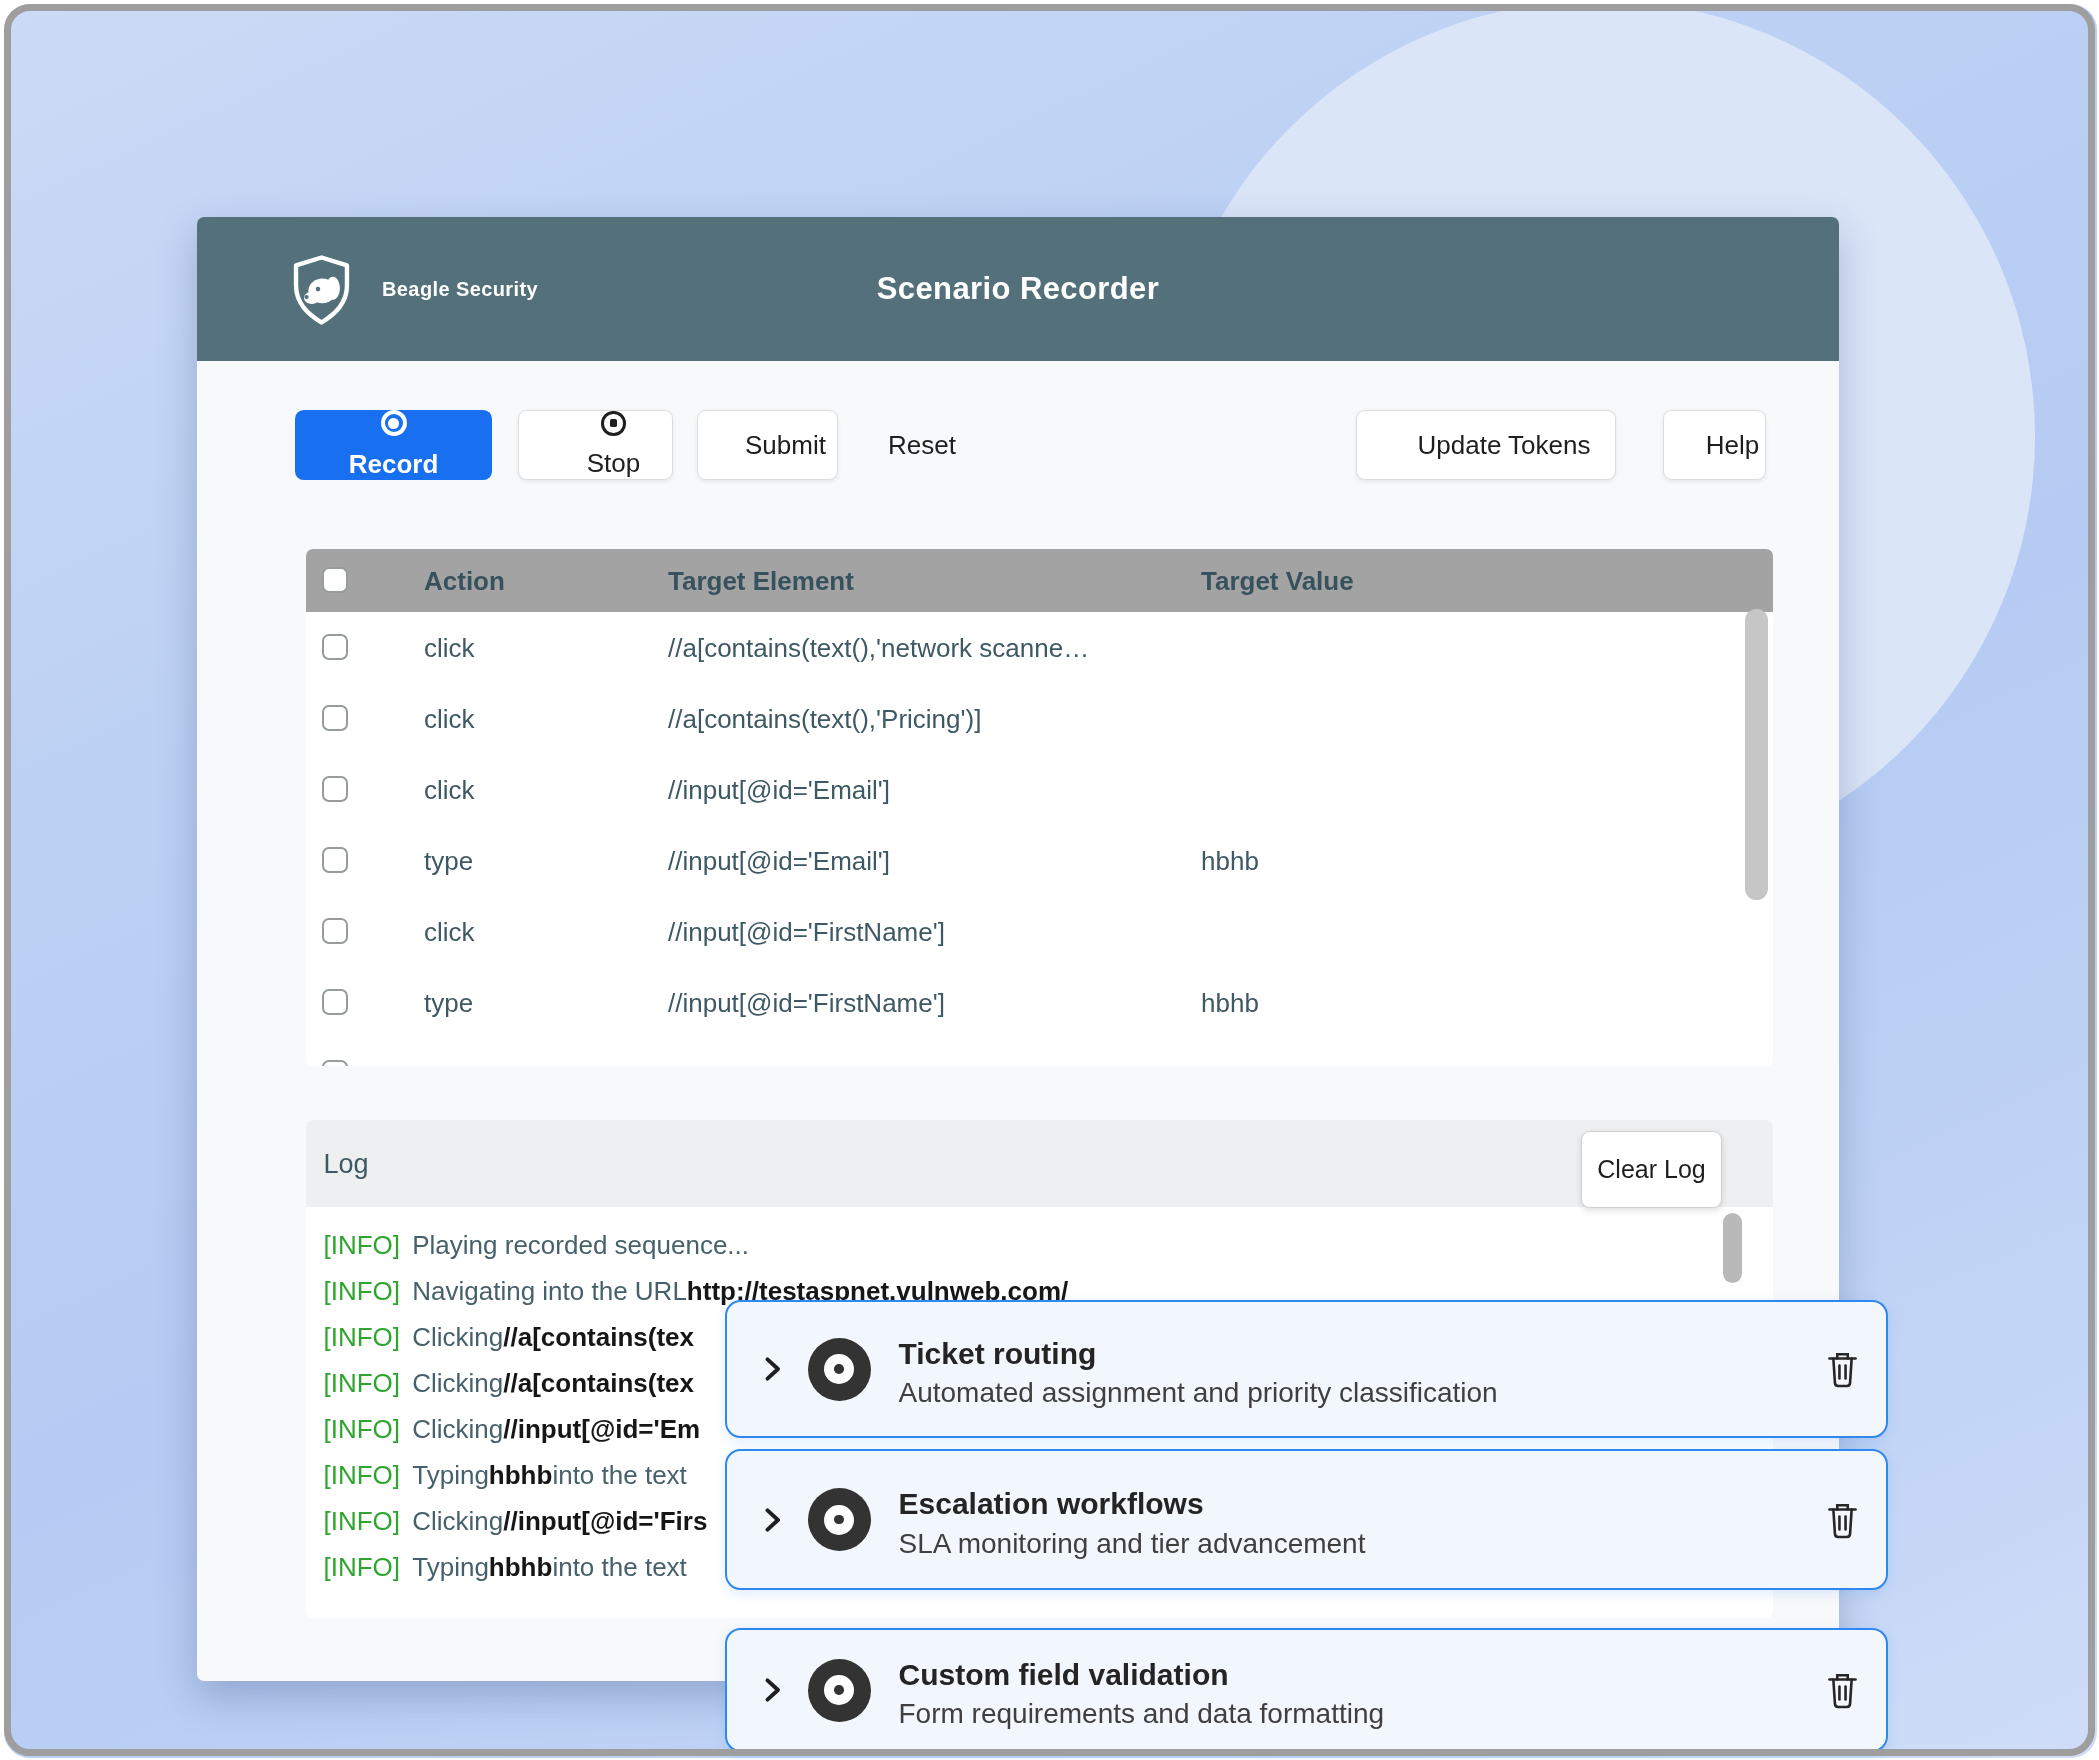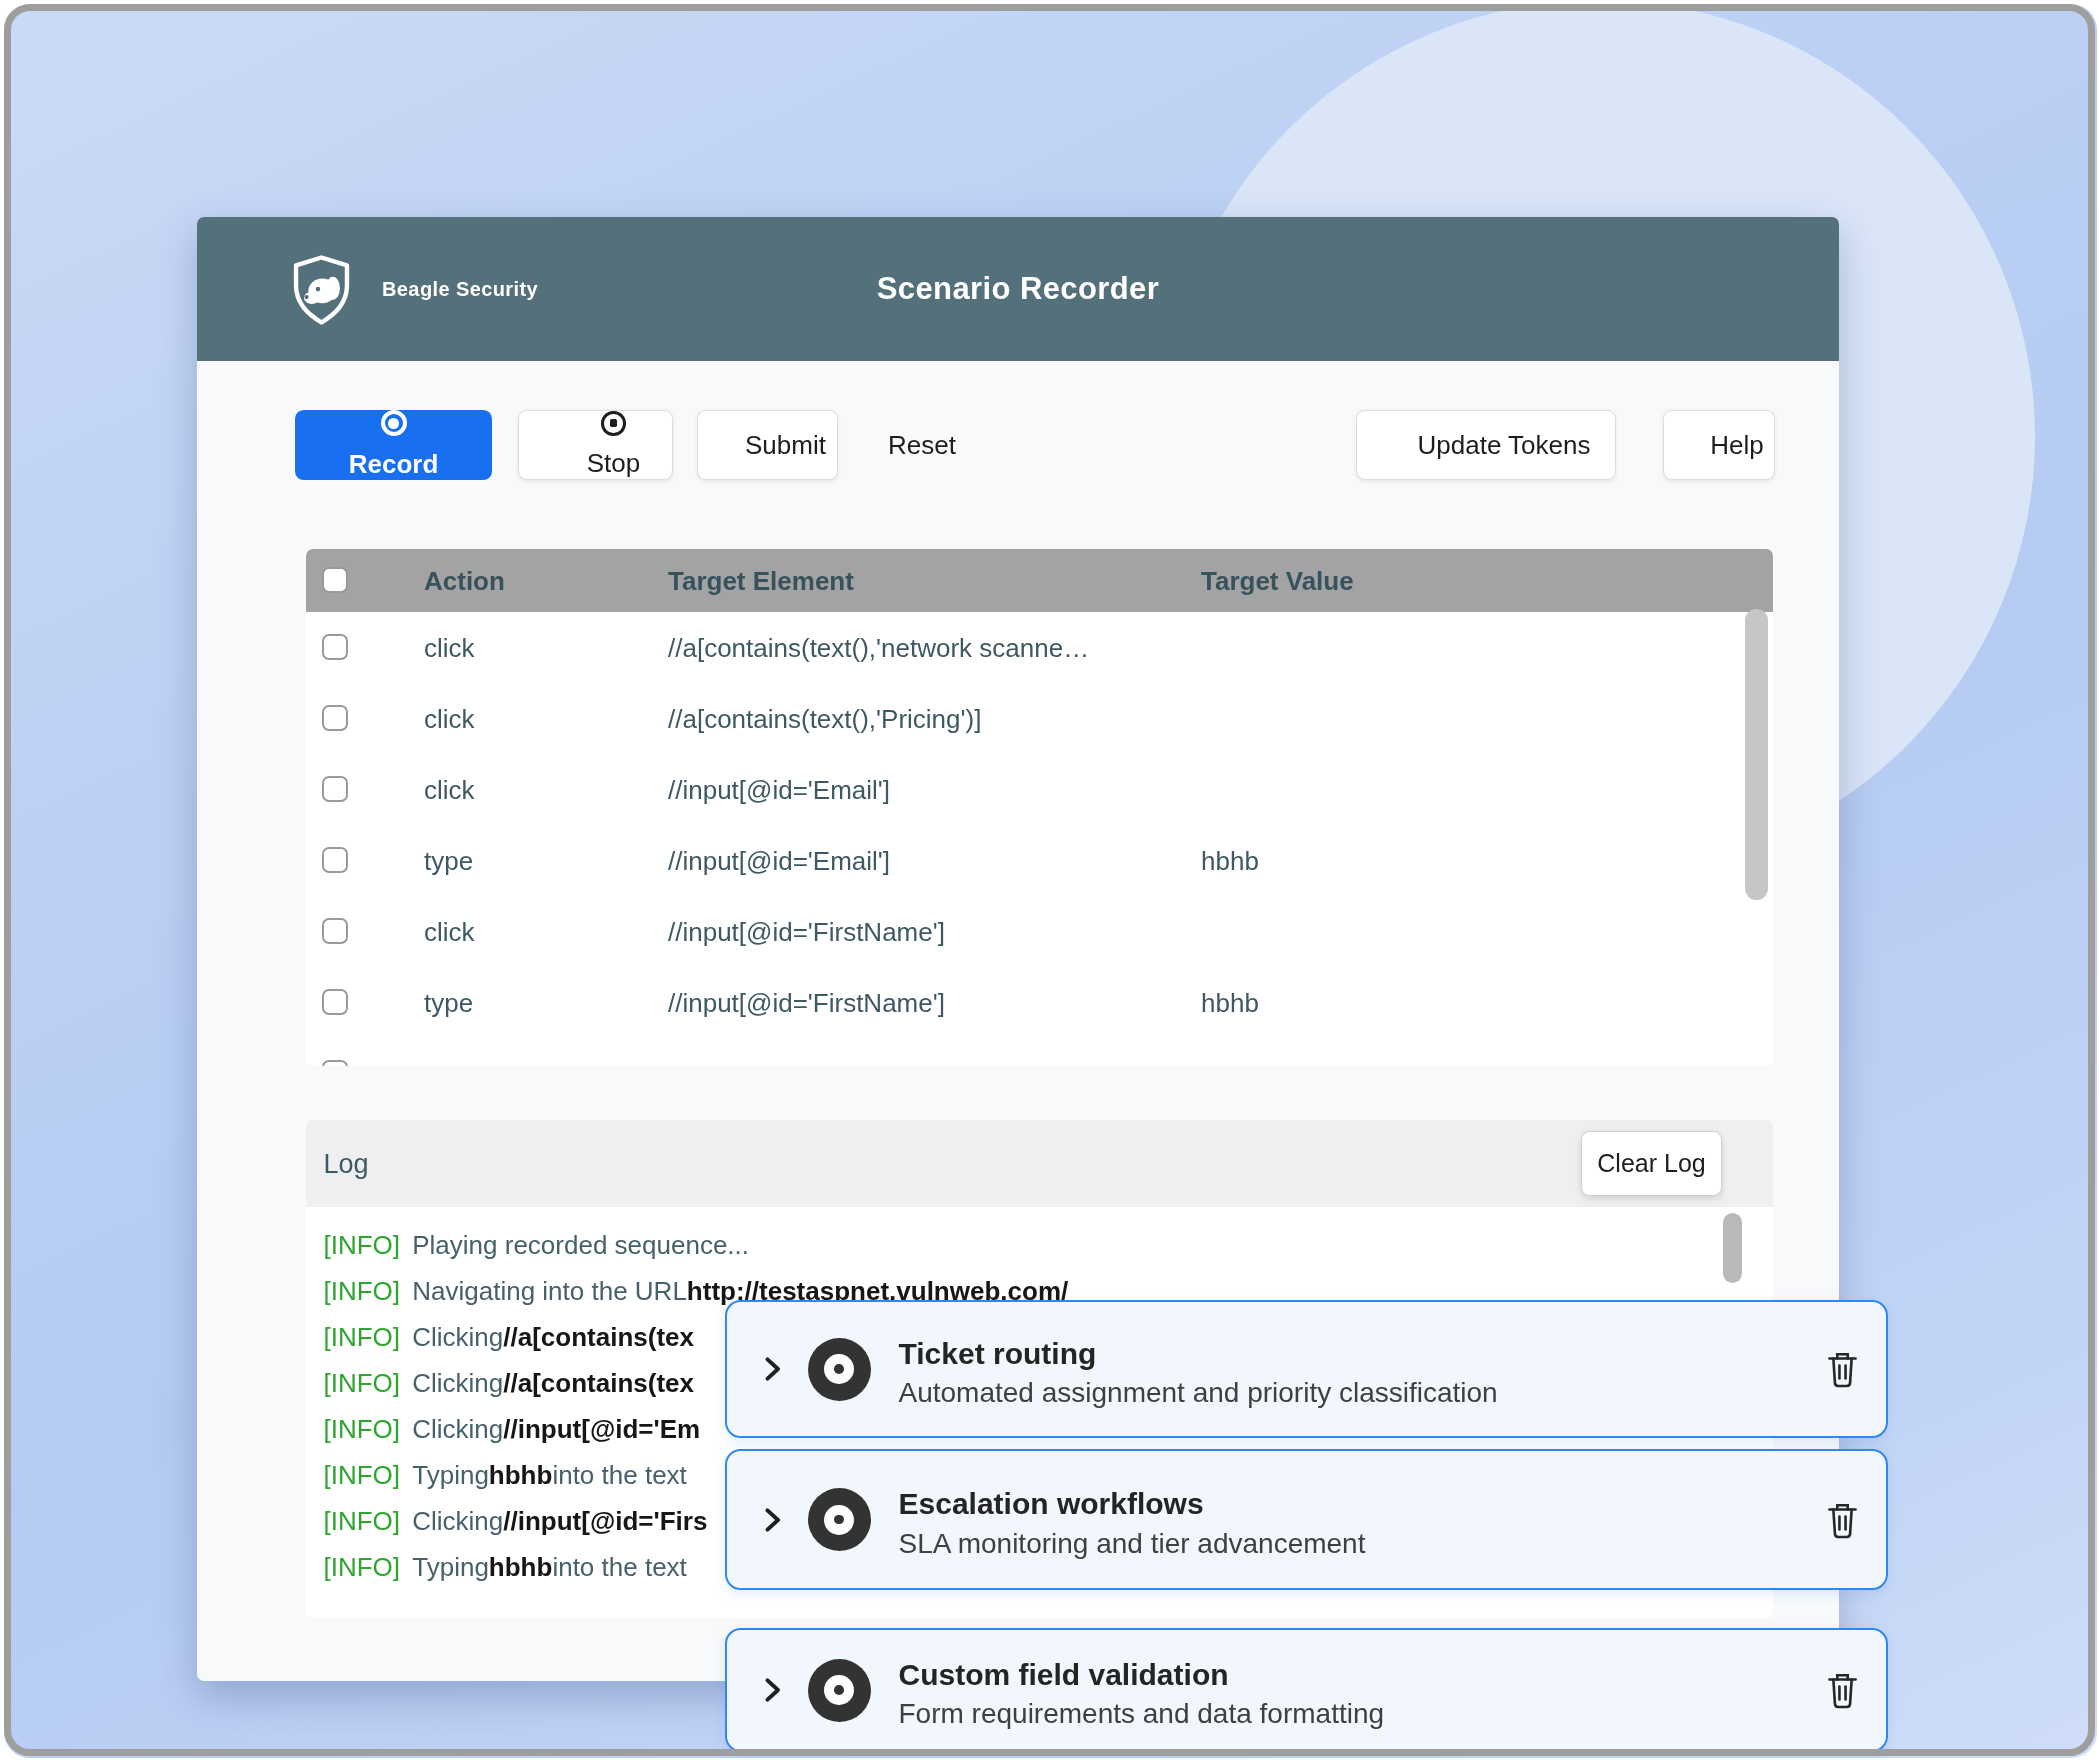--- a/index.html
+++ b/index.html
@@ -24,21 +24,21 @@
 
   
   .btn{position:absolute;top:193px;height:70px;display:inline-flex;align-items:center;justify-content:center;gap:12.2px;
       border-radius:8.7px;font-size:26px;color:#1E1E1E;box-sizing:border-box;white-space:nowrap;cursor:pointer;flex-direction:column;}
   .btn-white{background:#fff;border:1.7px solid #DCDCDC;box-shadow:0 1.7px 4.4px rgba(0,0,0,0.07);padding-left:36px;}
   .btn-record{left:98px;width:197px;background:#186FEF;color:#fff;font-weight:600;border:none;}
   .btn-stop{left:321px;width:155px;}
   .btn-submit{left:500px;width:141px;}
   .btn-reset{left:677px;width:96px;background:none;border:none;box-shadow:none;}
   .btn-tokens{left:1159px;width:260px;}
-  .btn-help{left:1466px;width:112px;}
+  .btn-help{left:1466px;width:103px;}
   .rec-ico{width:26px;height:26px;border:4.4px solid #fff;border-radius:50%;box-sizing:border-box;display:flex;align-items:center;justify-content:center;flex:none;}
   .rec-ico::after{content:"";width:10.5px;height:10.5px;background:#fff;border-radius:50%;}
   .stop-ico{width:24.5px;height:24.5px;border:3.9px solid #1F1F1F;border-radius:50%;box-sizing:border-box;display:flex;align-items:center;justify-content:center;flex:none;}
   .stop-ico::after{content:"";width:7.9px;height:7.9px;background:#1F1F1F;border-radius:1.7px;}
 
   
   .table-box{position:absolute;left:109px;top:332px;width:1467px;height:517px;background:#fff;border-radius:7px;overflow:hidden;}
   .t-head{position:relative;height:63px;background:#a3a3a3;}
   .t-row{position:relative;height:71px;background:#fff;}
   .cbox{position:absolute;left:15.7px;width:26px;height:26px;border:2.2px solid #969B9E;border-radius:7px;background:#fff;box-sizing:border-box;}
@@ -46,21 +46,21 @@
   .t-row .cbox{top:22px;}
   .cell{position:absolute;top:50%;transform:translateY(-50%);font-size:26px;color:#3E5963;white-space:nowrap;}
   .t-head .cell{font-weight:700;color:#37525D;}
   .c-act{left:118px;} .c-tgt{left:362px;} .c-val{left:895px;}
   .t-scroll{position:absolute;right:5.2px;top:60px;width:23px;height:291px;border-radius:11.4px;background:#C6C6C6;}
 
   
   .log-box{position:absolute;left:109px;top:903px;width:1467px;height:498px;background:#fff;border-radius:7px;overflow:hidden;}
   .log-head{position:relative;height:87px;background:#EDEFF0;}
   .log-title{position:absolute;left:17.5px;top:50%;transform:translateY(-50%);font-size:27px;color:#3E5963;}
-  .btn-clear{position:absolute;right:51px;top:11.4px;width:141px;height:65px;background:#fff;border:1.7px solid #CFCFCF;border-radius:8.7px;
+  .btn-clear{position:absolute;right:51px;top:11.4px;width:141px;height:77px;background:#fff;border:1.7px solid #CFCFCF;border-radius:8.7px;
       box-shadow:0 2.6px 6.1px rgba(0,0,0,0.12);display:flex;align-items:center;justify-content:center;font-size:25px;color:#1E1E1E;box-sizing:border-box;cursor:pointer;}
   .log-body{position:relative;padding:15.7px 0 0 17.5px;}
   .log-line{height:46px;font-size:26px;color:#46616B;white-space:nowrap;display:flex;align-items:center;}
   .log-line .tag{color:#2EA52F;margin-right:12.2px;}
   .log-line .b{font-weight:700;color:#161616;}
   .log-scroll{position:absolute;right:31px;top:93px;width:19px;height:70px;border-radius:9.6px;background:#B9B9B9;}
 
   
   .card{position:absolute;left:725px;width:1163px;background:#F2F7FD;border:2.6px solid #2F87F0;border-radius:15.7px;
       box-sizing:border-box;display:flex;align-items:center;padding-left:37px;z-index:10;box-shadow:0 3.5px 12.2px rgba(47,135,240,0.15);}

